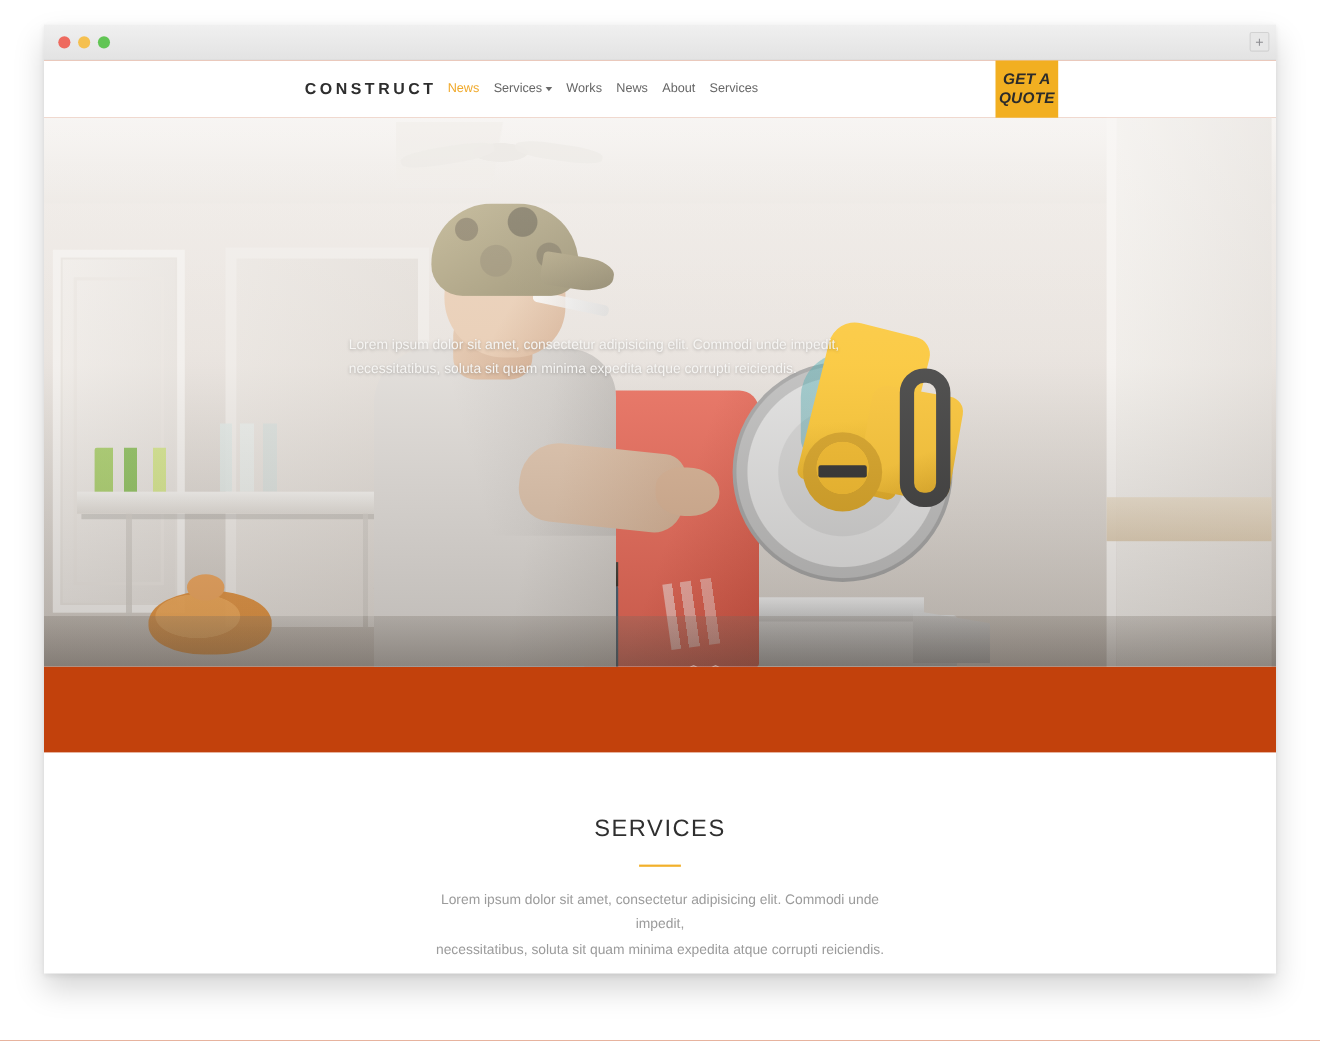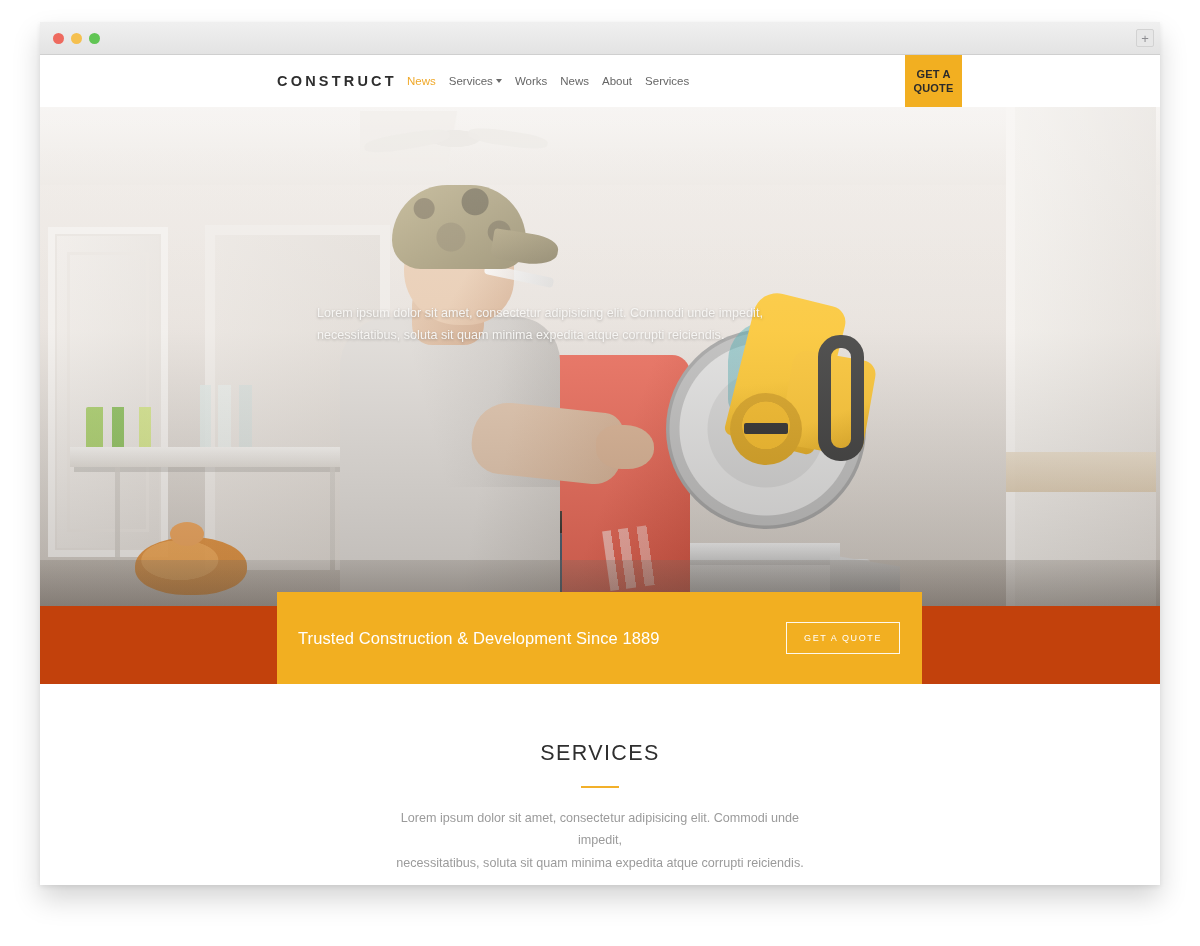--- a/index.html
+++ b/index.html
@@ -137,25 +137,26 @@
     width: 57px;
     height: 52px;
     background: #f2af21;
     display: flex;
     flex-direction: column;
     align-items: center;
     justify-content: center;
     cursor: pointer;
   }
   .quote-box span {
-    font-size: 11px;
+    font-size: 14px;
     font-weight: bold;
     color: #2b2b2b;
     line-height: 1.28;
     letter-spacing: 0.2px;
+    font-style: italic;
   }
 
   
   .hero {
     position: relative;
     height: 499px;
     overflow: hidden;
     background: #cfcac5;
   }
   .hero-photo { position: absolute; inset: 0; }
@@ -568,24 +569,20 @@
           <div>necessitatibus, soluta sit quam minima expedita atque corrupti reiciendis.</div>
         </div>
       </div>
 
       <div class="hero-dots">
         <div class="hero-dot"></div>
         <div class="hero-dot active"></div>
       </div>
     </div>
 
-    <div class="cta-banner">
-      <div class="cta-text">Trusted Construction &amp; Development Since 1889</div>
-      <div class="cta-btn">GET A QUOTE</div>
-    </div>
 
     <div class="services">
       <div class="svc-title">SERVICES</div>
       <div class="svc-rule"></div>
       <div class="svc-desc">
         <div>Lorem ipsum dolor sit amet, consectetur adipisicing elit. Commodi unde impedit,</div>
         <div>necessitatibus, soluta sit quam minima expedita atque corrupti reiciendis.</div>
       </div>
 
     </div>

